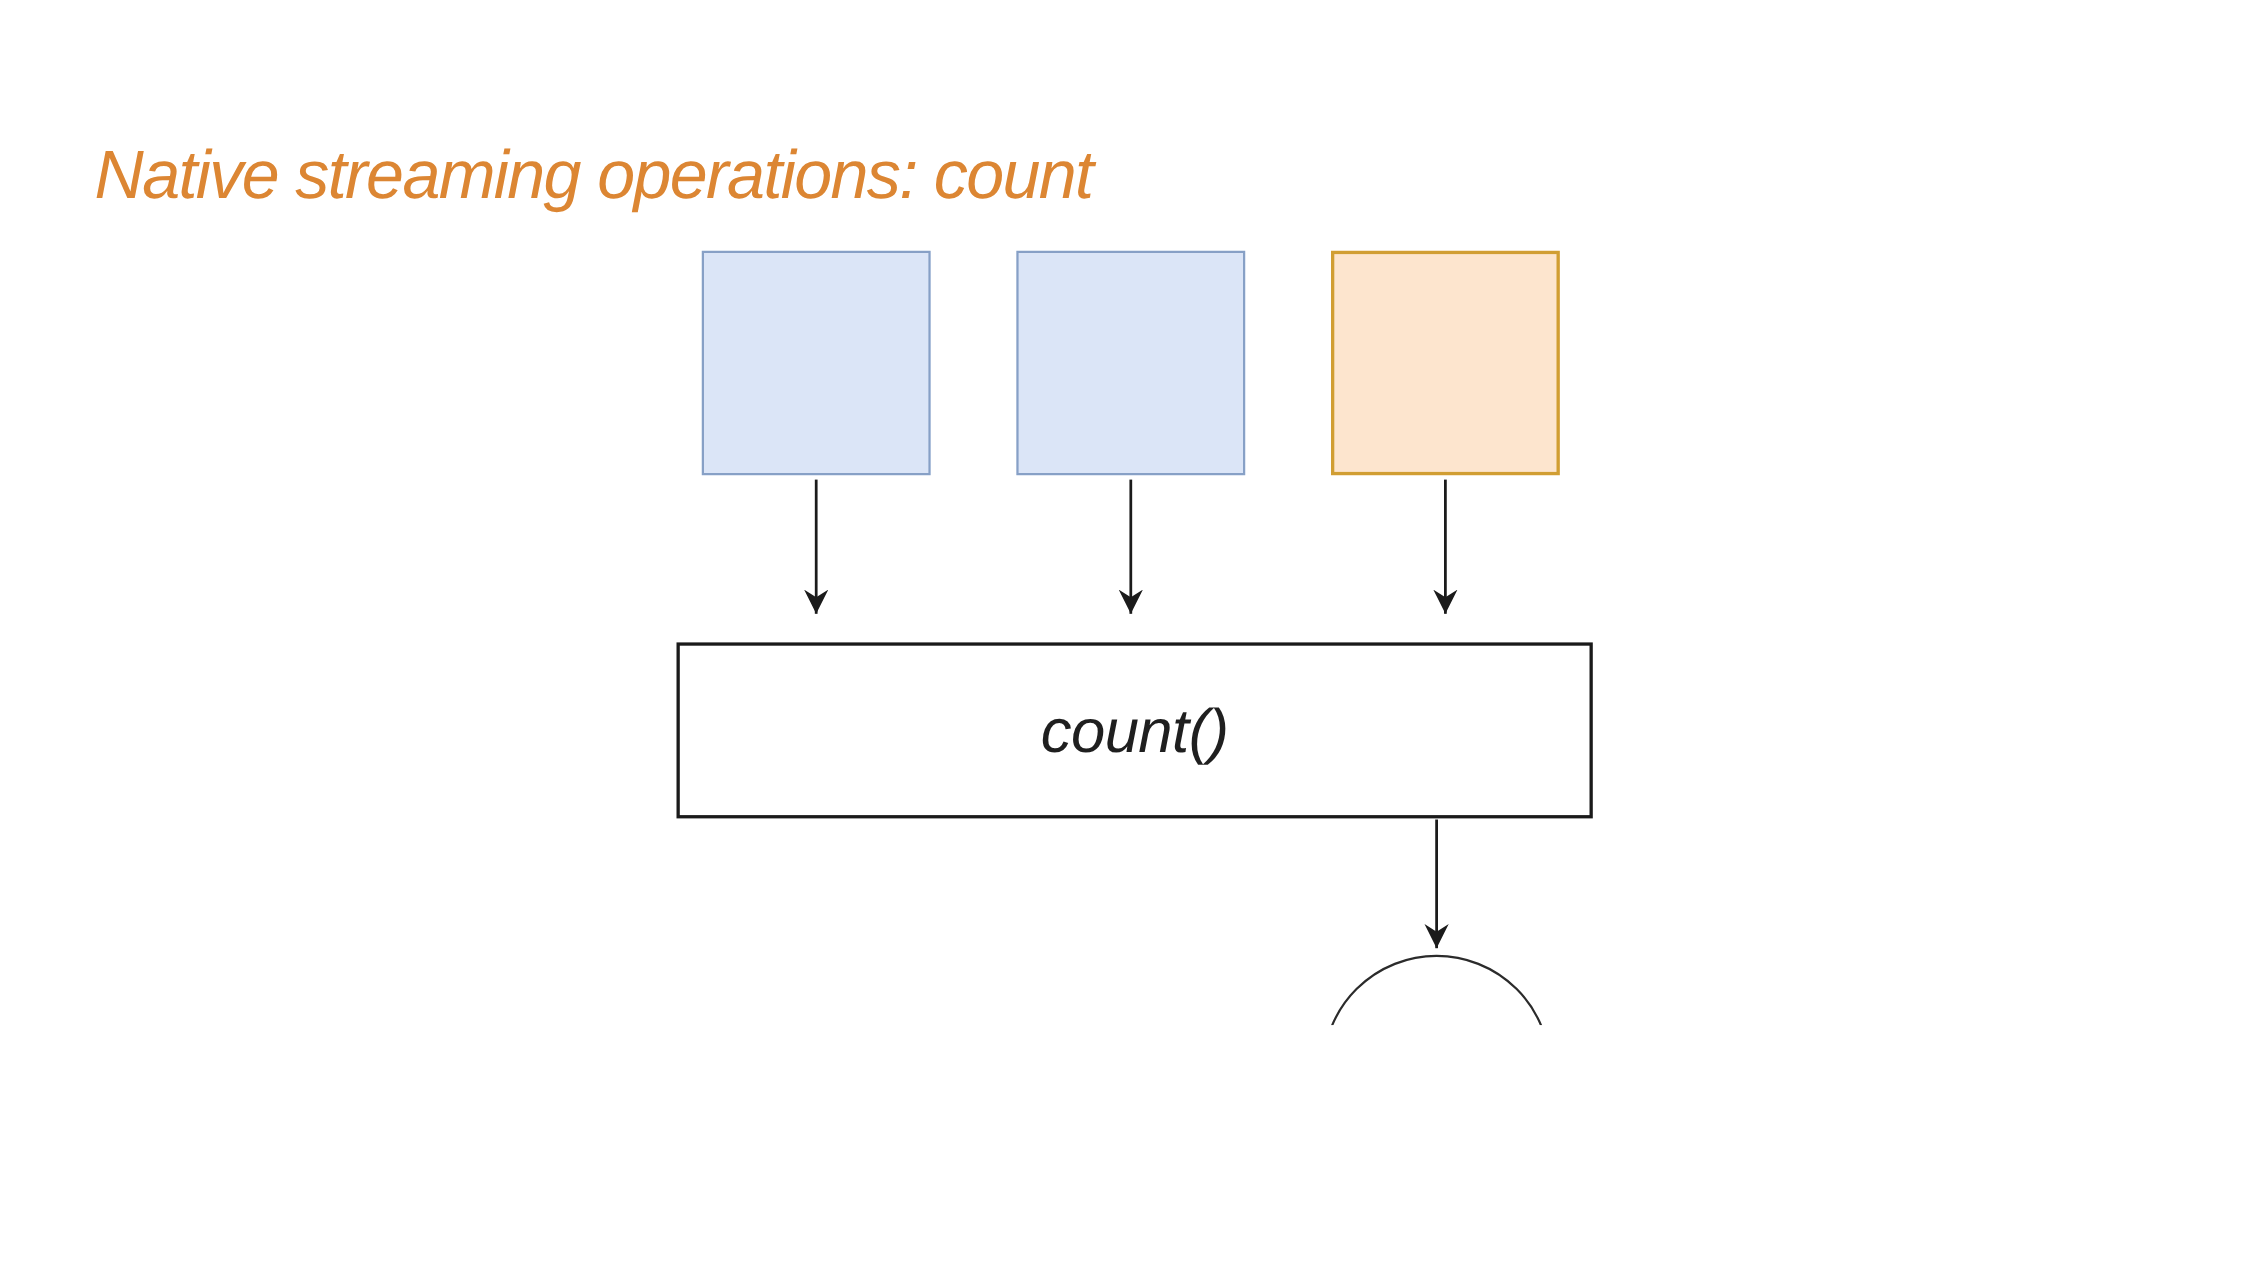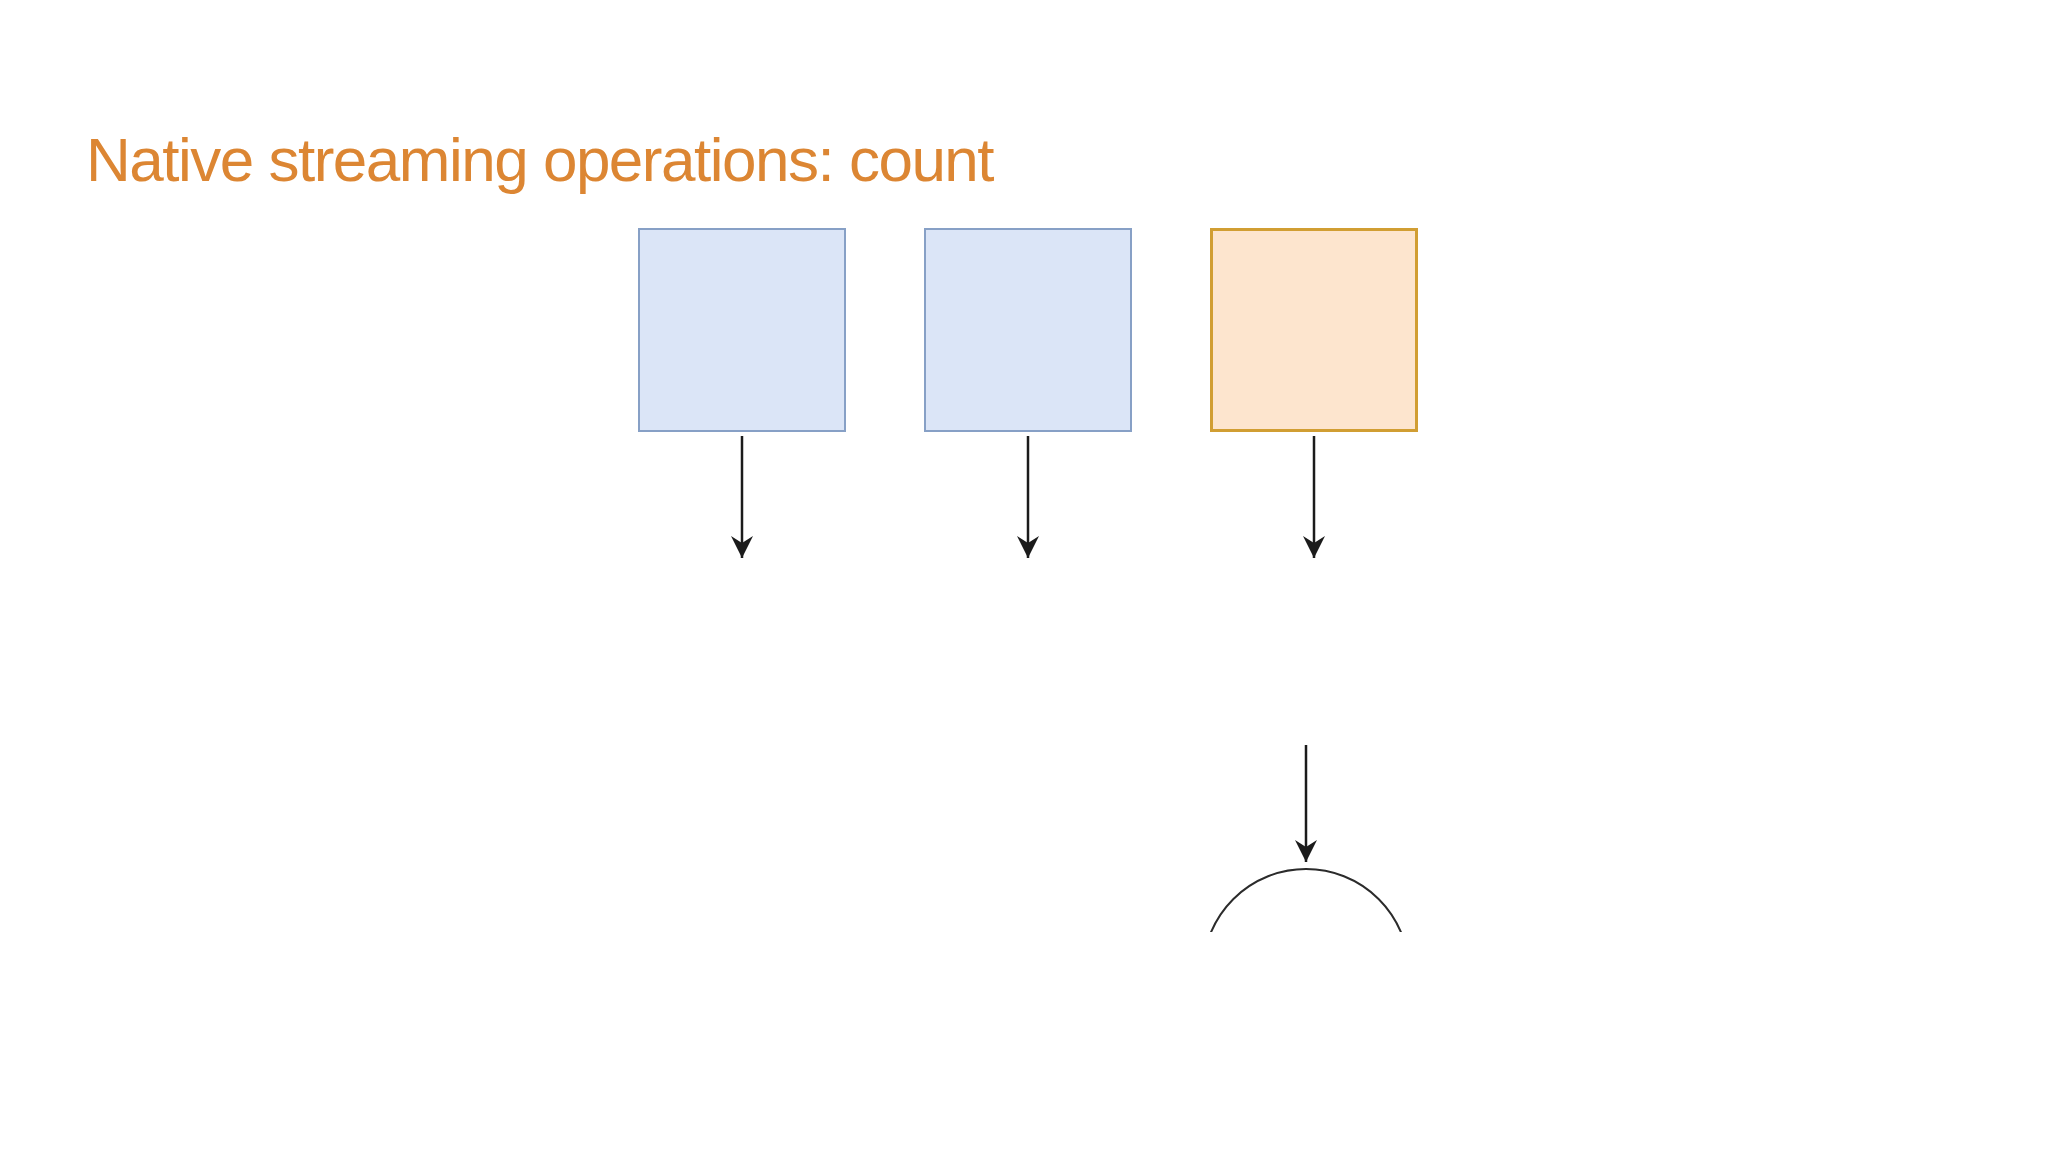--- a/index.html
+++ b/index.html
@@ -7,20 +7,21 @@
     padding: 0;
     background: #ffffff;
     font-family: "Liberation Sans", "DejaVu Sans", sans-serif;
   }
   .slide {
     position: relative;
     width: 2048px;
     height: 932px;
     background: var(--background, #ffffff);
     overflow: hidden;
+    font-style: italic;
   }
   .slide-title {
     position: absolute;
     left: 86px;
     top: 124px;
     margin: 0;
     font-size: 62px;
     font-weight: 400;
     letter-spacing: -1.5px;
     color: var(--title-color, #dc8633);
@@ -119,18 +120,21 @@
       <marker id="arrowhead" markerUnits="userSpaceOnUse" markerWidth="26" markerHeight="26" refX="22" refY="11" orient="auto">
         <path d="M0,0 L22,11 L0,22 L7,11 Z"></path>
       </marker>
     </defs>
     <line x1="742" y1="436" x2="742" y2="558" marker-end="url(#arrowhead)"></line>
     <line x1="1028" y1="436" x2="1028" y2="558" marker-end="url(#arrowhead)"></line>
     <line x1="1314" y1="436" x2="1314" y2="558" marker-end="url(#arrowhead)"></line>
     <line x1="1306" y1="745" x2="1306" y2="862" marker-end="url(#arrowhead)"></line>
   </svg>
 
+  <div class="op-box">
+    <span class="op-label">count()</span>
+  </div>
 
   <div class="result-circle">
     <span class="result-value">3</span>
   </div>
 
 </div>
 
 </body></html>

